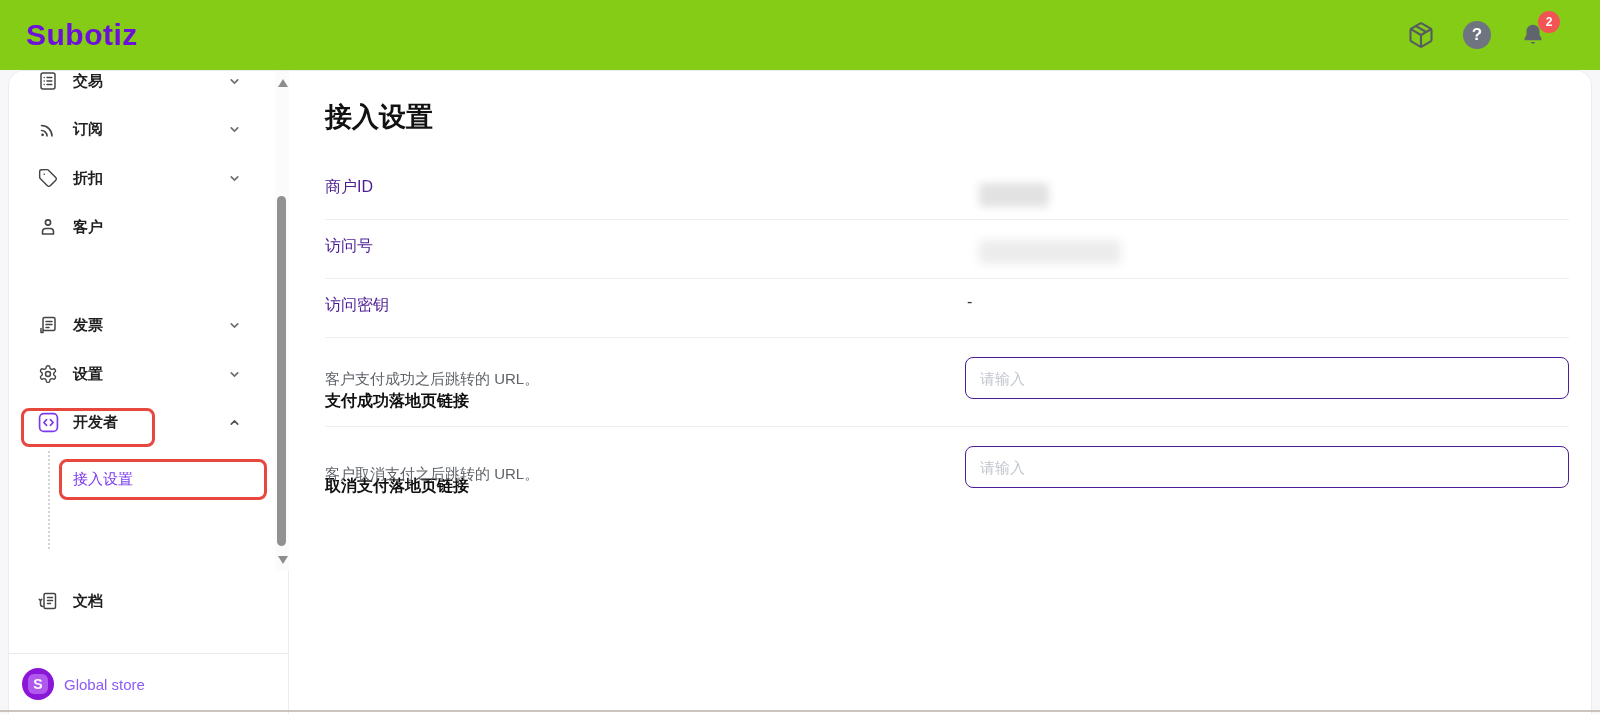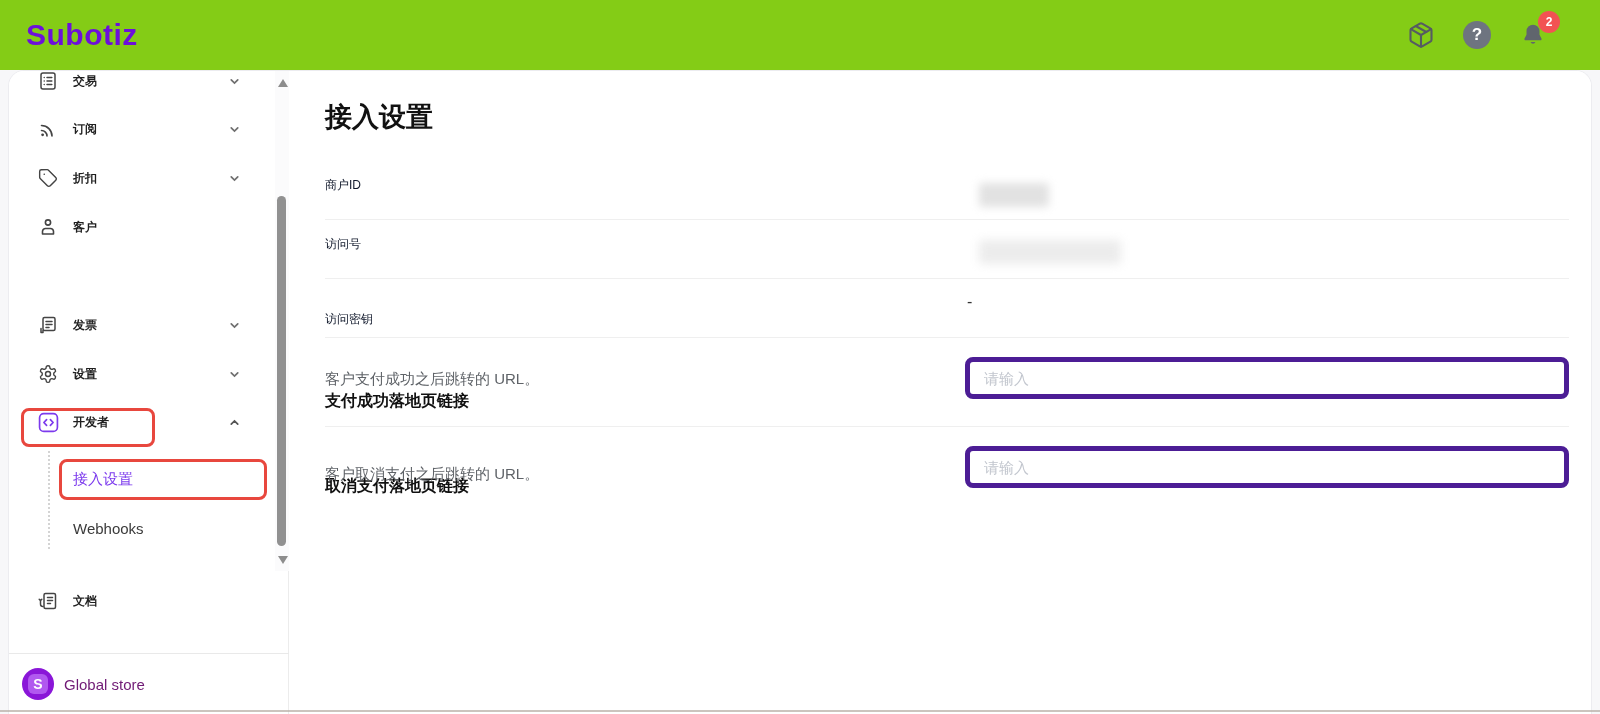--- a/index.html
+++ b/index.html
@@ -18,53 +18,53 @@
   .bell-wrap { position:relative; }
   .badge { position:absolute; top:-9px; right:-12px; min-width:22px; height:22px; border-radius:11px; background:#f25353; color:#fff; font-size:12px; font-weight:700; display:flex; align-items:center; justify-content:center; padding:0 5px; }
 
   
   .card { position:absolute; left:8px; top:70px; width:1584px; height:644px; background:#fff; border:1px solid #ececf0; border-bottom:none; border-radius:16px 16px 0 0; overflow:hidden; }
 
   
   .sidebar { position:absolute; left:0; top:0; width:280px; height:644px; border-right:1px solid #ececec; background:#fff; }
   .nav-item { position:absolute; left:0; width:260px; height:40px; display:flex; align-items:center; cursor:pointer; }
   .nav-ic { margin-left:28px; width:22px; height:22px; display:flex; align-items:center; justify-content:center; color:#444; flex:0 0 22px; }
-  .nav-label { margin-left:14px; font-size:12px; font-weight:700; color:#1f1f1f;text-align:center; }
+  .nav-label { margin-left:14px; font-size:15px; font-weight:700; color:#1f1f1f;text-align:center; }
   .chev { position:absolute; left:219px; top:50%; margin-top:-6px; width:13px; height:13px; color:#707070; }
   .sub-item { position:absolute; left:64px; width:180px; height:40px; display:flex; align-items:center; font-size:15px; color:#3a3a3a; cursor:pointer; }
   .sub-item.active { color:#7c3aed; }
   .dotline { position:absolute; left:39px; top:380px; height:98px; width:0; border-left:2px dotted #d4d4d4; }
 
   .redbox { position:absolute; border:3px solid #e8473e; border-radius:8px; pointer-events:none; }
 
   
   .sb-track { position:absolute; left:266px; top:0; width:14px; height:500px; background:#fbfbfc; }
   .sb-arrow { position:absolute; left:269px; width:0; height:0; border-left:5px solid transparent; border-right:5px solid transparent; cursor:pointer; }
   .sb-up { top:8px; border-bottom:8px solid #8d8d8d; }
   .sb-down { top:485px; border-top:8px solid #8d8d8d; }
   .sb-thumb { position:absolute; left:268px; top:125px; width:9px; height:350px; background:#919191; border-radius:5px; cursor:grab; }
 
   .store-div { position:absolute; left:0; top:582px; width:280px; height:0; border-top:1px solid #e9e9e9; }
   .store-row { position:absolute; left:0; top:583px; width:280px; height:60px; display:flex; align-items:center; cursor:pointer; }
   .avatar { margin-left:13px; width:32px; height:32px; border-radius:50%; background:#8a16d8; position:relative; display:flex; align-items:center; justify-content:center; }
   .avatar .inner { width:20px; height:20px; border-radius:6px; background:#b159ef; display:flex; align-items:center; justify-content:center; color:#fff; font-size:14px; font-weight:800; }
-  .store-name { margin-left:10px; font-size:15px; color:#701a75; }
+  .store-name { margin-left:10px; font-size:15px; color:#8b5cf6; }
 
   
   .main { position:absolute; left:280px; top:0; width:1304px; height:644px; background:#fff; }
   .m-title { position:absolute; left:36px; top:28px; font-size:27px; font-weight:700; color:#111; }
-  .m-label { position:absolute; left:36px; font-size:12px; color:#0f172a; }
+  .m-label { position:absolute; left:36px; font-size:16px; color:#4c1d95; }
   .m-label-b { position:absolute; left:36px; font-size:16px; font-weight:700; color:#111;margin-top:37px; }
   .m-desc { position:absolute; left:36px; font-size:15px; color:#5f6368; }
   .m-div { position:absolute; left:36px; width:1244px; height:0; border-top:1px solid #efefef; }
   .m-blur { position:absolute; border-radius:3px; }
   .blur1 { left:690px; top:112px; width:70px; height:24px; background:#e2e2e2; filter:blur(4px); }
   .blur2 { left:690px; top:169px; width:142px; height:24px; background:#ececec; filter:blur(5px); }
   .m-dash { position:absolute; left:678px; top:222px; font-size:16px; color:#333; }
-  .m-input { position:absolute; left:676px; width:604px; height:42px; border:5px solid #4c1d95; border-radius:8px; background:#fff; font-size:15px; color:#333; padding:0 14px; outline:none; font-family:"Liberation Sans","DejaVu Sans",sans-serif; }
+  .m-input { position:absolute; left:676px; width:604px; height:42px; border:1px solid #4c1d95; border-radius:8px; background:#fff; font-size:15px; color:#333; padding:0 14px; outline:none; font-family:"Liberation Sans","DejaVu Sans",sans-serif; }
   .m-input::placeholder { color:#c2c6ce; }
 
   .bottom-line { position:absolute; left:0; top:710px; width:1600px; height:2px; background:#b9b0a8; opacity:.75; }
 
   svg { display:block; }
 </style>
 </head>
 <body>
 
 <div class="hdr">
@@ -197,23 +197,20 @@
           </svg>
       </span>
     </div>
 
     <div class="dotline"></div>
 
     <div class="sub-item active" style="top:388px">
       <span>接入设置</span>
     </div>
 
-    <div class="sub-item" style="top:437px">
-      <span>Webhooks</span>
-    </div>
 
     <div class="nav-item" style="top:510px">
       <span class="nav-ic">
         <svg width="20" height="20" viewBox="0 0 20 20" fill="none" stroke="#444" stroke-width="1.5" stroke-linecap="round" stroke-linejoin="round">
           <rect x="6" y="2.5" width="11.5" height="15" rx="1.5"></rect>
           <path d="M9.5 6.5h5M9.5 9.5h5M9.5 12.5h3"></path>
           <path d="M2.5 9.5v3.5a2.5 2.5 0 0 0 2.5 2.5"></path>
           <path d="m2.5 11.5-1.3-1.3M2.5 11.5l1.3-1.3" transform="translate(0,-2)"></path>
         </svg>
       </span>
@@ -241,21 +238,21 @@
     <div class="m-title">接入设置</div>
 
     <div class="m-label" style="top:106px">商户ID</div>
     <div class="m-blur blur1"></div>
     <div class="m-div" style="top:148px"></div>
 
     <div class="m-label" style="top:165px">访问号</div>
     <div class="m-blur blur2"></div>
     <div class="m-div" style="top:207px"></div>
 
-    <div class="m-label" style="top:240px">访问密钥</div>
+    <div class="m-label" style="top:224px">访问密钥</div>
     <div class="m-dash">-</div>
     <div class="m-div" style="top:266px"></div>
 
     <div class="m-label-b" style="top:283px">支付成功落地页链接</div>
     <div class="m-desc" style="top:299px">客户支付成功之后跳转的 URL。</div>
     <input class="m-input" style="top: 286px;" placeholder="请输入">
     <div class="m-div" style="top:355px"></div>
 
     <div class="m-label-b" style="top:368px">取消支付落地页链接</div>
     <div class="m-desc" style="top:394px">客户取消支付之后跳转的 URL。</div>

